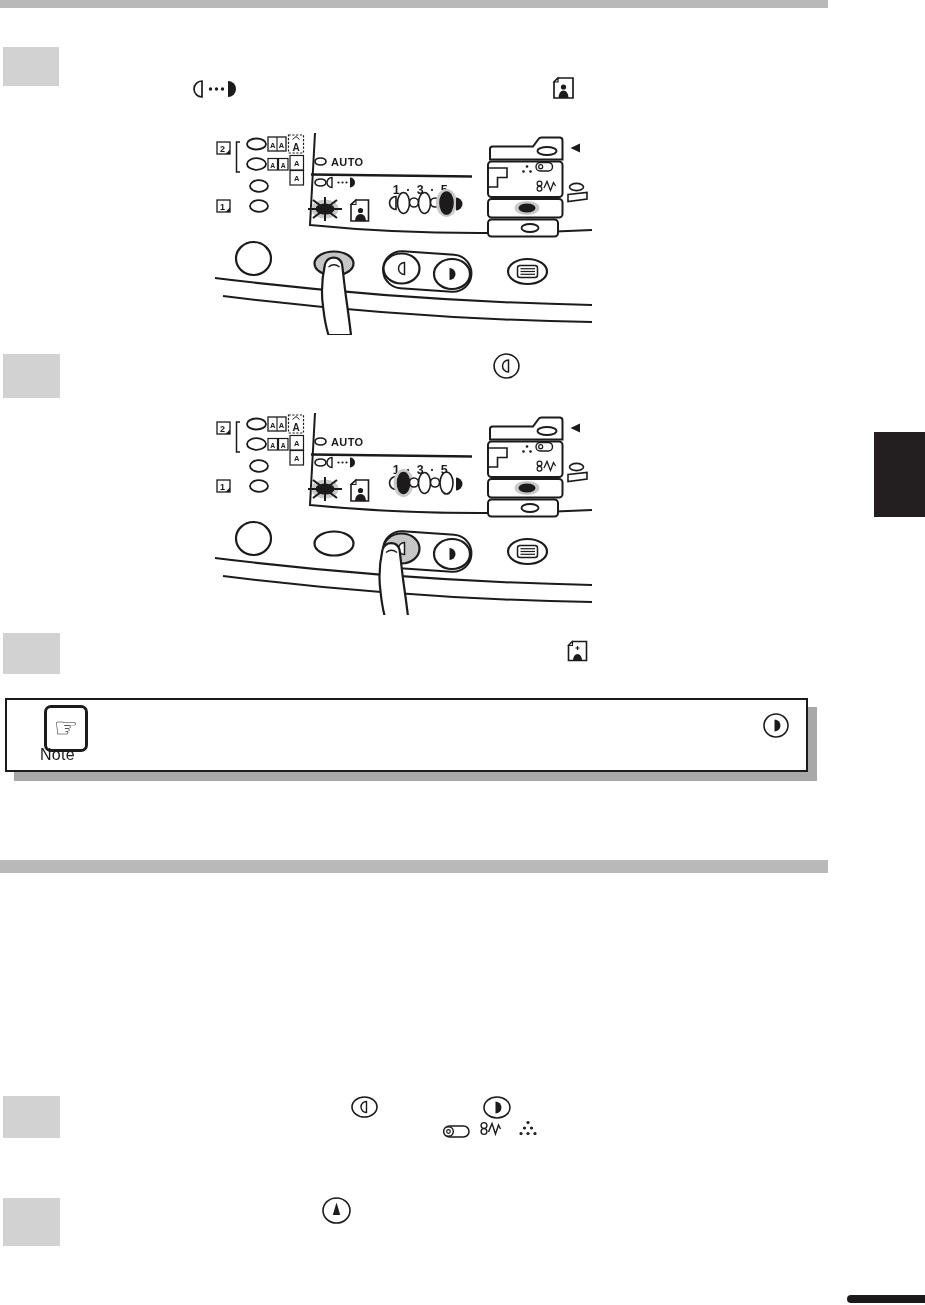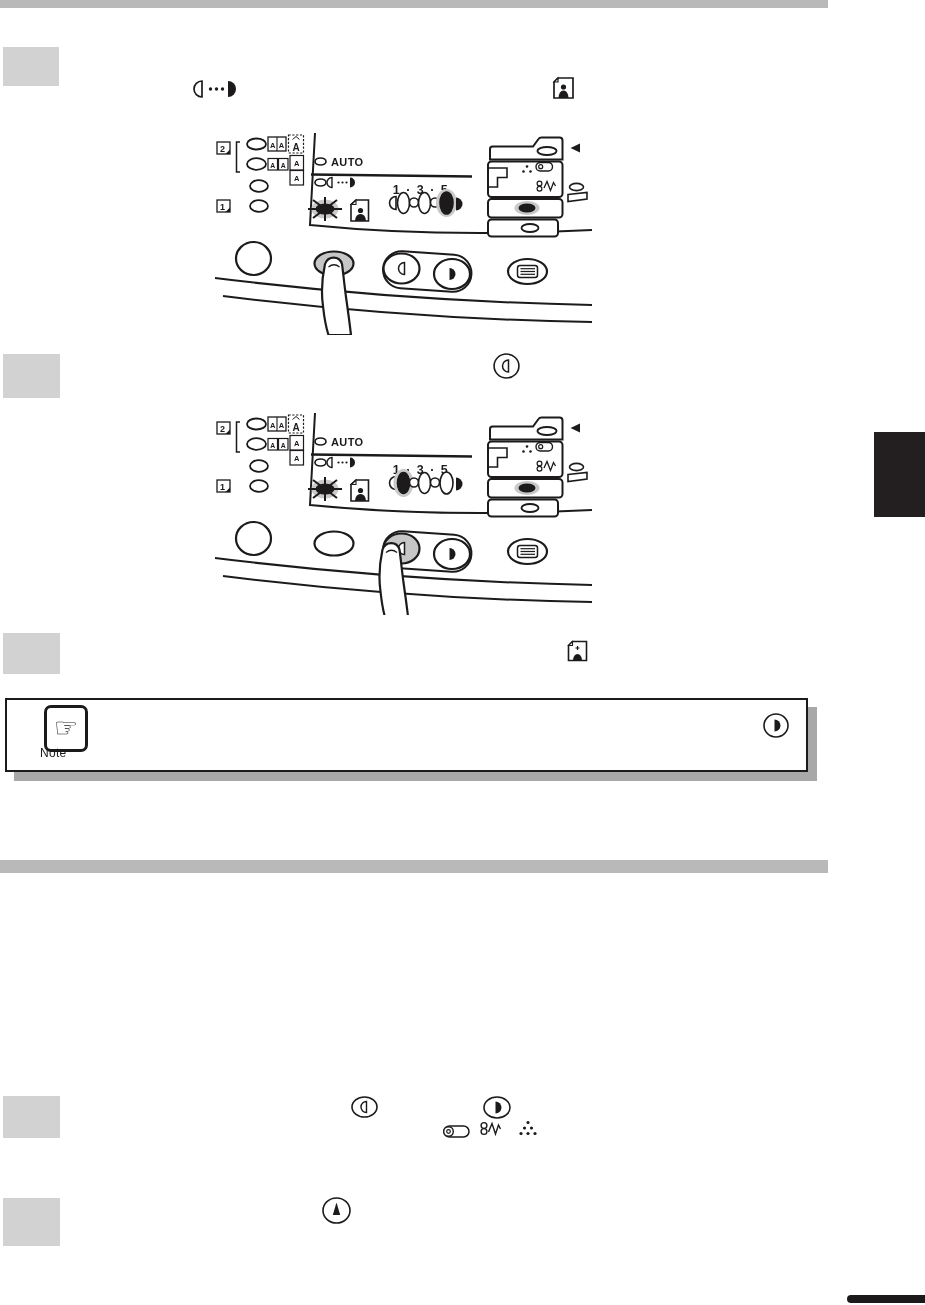--- a/index.html
+++ b/index.html
@@ -13,21 +13,21 @@
   .notebox{
     position:absolute;left:5px;top:698px;width:799px;height:70px;
     border:2px solid #1d1a1b;background:#fff;box-shadow:9px 9px 0 0 #a8a8a8;
   }
   .noteicon{
     position:absolute;left:37px;top:5px;width:38px;height:41px;
     border:3px solid #1d1a1b;border-radius:7px;background:#fff;
     display:flex;align-items:center;justify-content:center;
     font-size:27px;line-height:1;color:#1d1a1b;
   }
-  .notelabel{position:absolute;left:33px;top:46px;font-size:12px;letter-spacing:.3px;color:#1d1a1b}
+  .notelabel{position:absolute;left:33px;top:46px;font-size:16px;letter-spacing:.3px;color:#1d1a1b}
   .blacktab{position:absolute;left:874px;top:432px;width:51px;height:85px;background:#231f20}
   .footbar{position:absolute;left:847px;top:1295px;width:78px;height:8px;background:#1d1a1b;border-radius:4px 0 0 4px}
   svg{position:absolute;overflow:hidden}
   svg text{stroke:none;fill:#1d1a1b;font-family:"Liberation Sans", sans-serif}
   .t11b{font-size:11px;font-weight:bold;letter-spacing:.4px}
   .t12b{font-size:12.5px;font-weight:bold;letter-spacing:1.5px;text-anchor:middle}
   .t9b{font-size:9px;font-weight:bold;text-anchor:middle}
   .ta{font-size:7.5px;font-weight:bold;text-anchor:middle}
   .ta2{font-size:6.8px;font-weight:bold;text-anchor:middle}
   .ta3{font-size:10px;font-weight:bold;text-anchor:middle}

